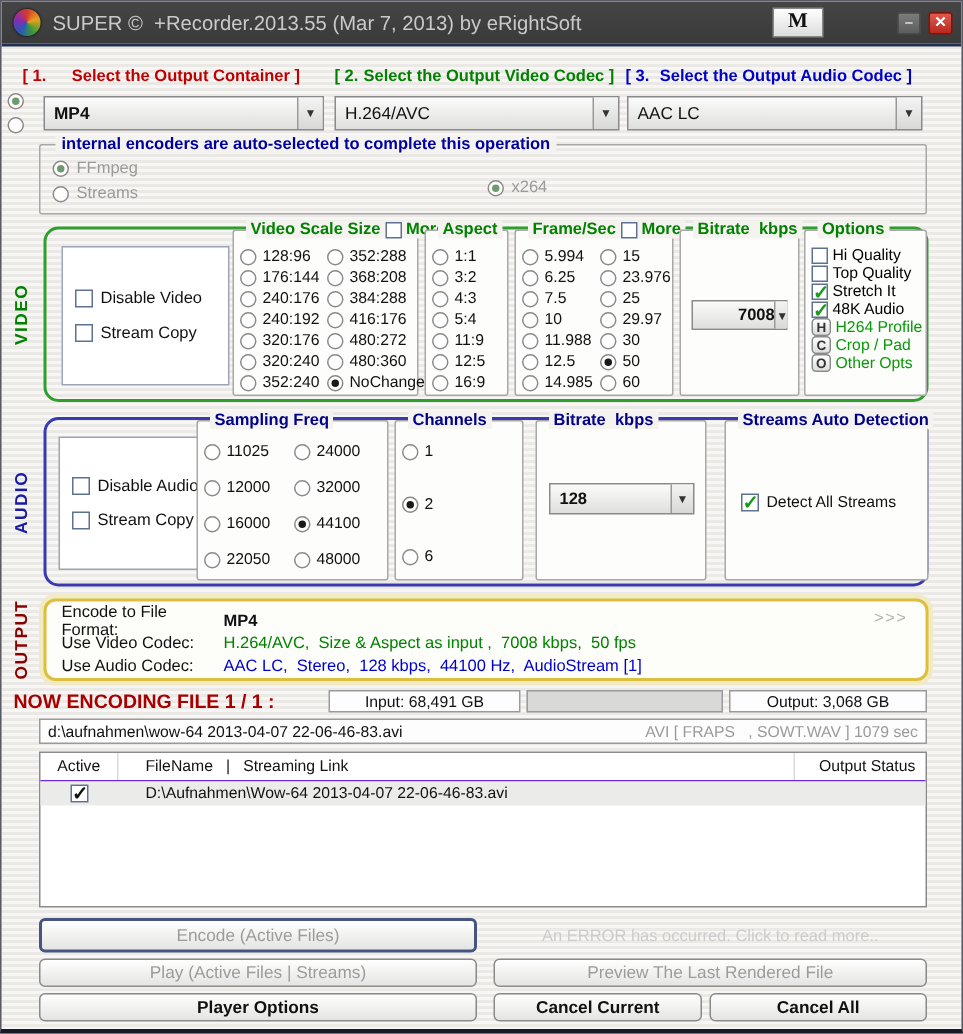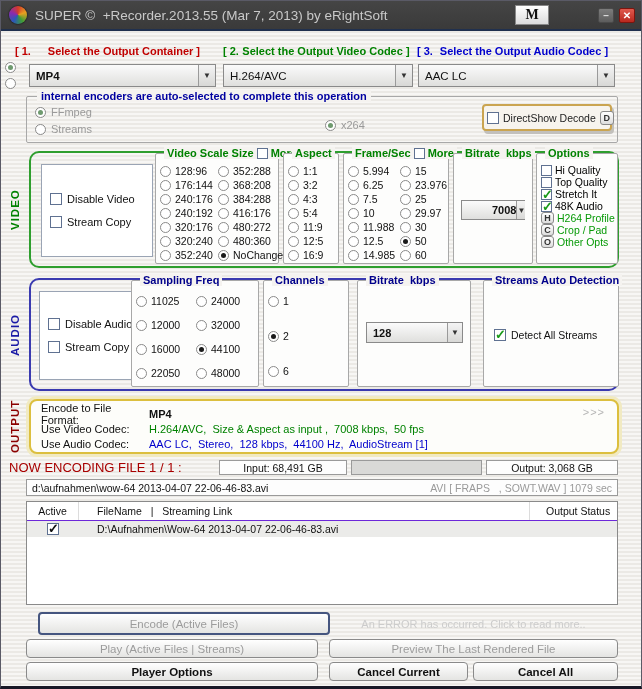--- a/index.html
+++ b/index.html
@@ -80,21 +80,21 @@
   .opt-lbl-grn { color: #079a07; }
   
   .outbox { position: absolute; left: 28px; top: 398px; width: 590px; height: 55px; border-radius: 8px;
     border: 2px solid #dcbf3e; box-shadow: 0 0 0 3px #f1eac2; background: #fdfdfa; padding: 5px 10px 0 10px; }
   .outrow { display: flex; font-size: 11px; height: 15px; align-items: center; }
   .outrow .lab { width: 108px; color: #111; flex: 0 0 auto; }
   .outrow .val { white-space: pre; font-weight: bold; }
   .val.k { color: #111; } .val.g { color: #008200; font-weight: normal; } .val.b { color: #0000cc; font-weight: normal; }
   .more-ind { position: absolute; right: 12px; top: 5px; color: #b5b5b5; font-size: 11px; letter-spacing: 1px; }
   
-  .now-enc { position: absolute; left: 8px; top: 459px; font-size: 13px; font-weight: normal; color: #a80000; }
+  .now-enc { position: absolute; left: 8px; top: 459px; font-size: 13px; font-weight: bold; color: #a80000; }
   .sunken { position: absolute; border: 1px solid #9a9a9a; background: #fdfdfd; font-size: 10.5px; color: #111;
     display: flex; align-items: center; justify-content: center; }
   .progress { background: #d9d9d7; }
   .pathbar { position: absolute; left: 25px; top: 478px; width: 592px; height: 17px; border: 1px solid #9a9a9a;
     background: #fdfdfd; display: flex; align-items: center; font-size: 10.5px; padding: 0 5px; }
   .pathbar .p { color: #111; flex: 1; }
   .pathbar .inf { color: #9a9a9a; white-space: pre; }
   .ftable { position: absolute; left: 25px; top: 500px; width: 592px; height: 104px; border: 1px solid #8a8a8a; background: #fff; }
   .thead { display: flex; height: 19px; border-bottom: 1px solid #6d28d9; align-items: center; font-size: 10.5px; color: #111; }
   .th-active { width: 52px; text-align: center; border-right: 1px solid #dcdcdc; height: 100%; display: flex; align-items: center; justify-content: center; }
@@ -102,21 +102,21 @@
   .th-status { width: 88px; border-left: 1px solid #dcdcdc; height: 100%; display: flex; align-items: center; padding-left: 16px; }
   .trow { display: flex; height: 16px; align-items: center; background: #ebebe9; font-size: 10.5px; color: #111; }
   .td-active { width: 52px; display: flex; justify-content: center; }
   .td-file { flex: 1; padding-left: 18px; }
   .td-status { width: 88px; }
   
   .btn { position: absolute; border: 1px solid #8a8a8a; border-radius: 4px;
     background: linear-gradient(#ffffff,#e4e4e2); font-size: 11.5px; color: #111;
     display: flex; align-items: center; justify-content: center; cursor: pointer; }
   .btn.dis { color: #9c9c9c; }
-  .btn.focus { border: 2px solid #45557f; color: #9c9c9c; margin-left: 12px; }
+  .btn.focus { border: 2px solid #45557f; color: #9c9c9c; }
   .btn.bold { font-weight: bold; }
   .err-area { position: absolute; display: flex; align-items: center; justify-content: center;
     font-size: 11px; color: #cccccc; }
 </style>
 </head>
 <body>
 
 <div class="window">
 
   <div class="titlebar">
@@ -163,25 +163,20 @@
       <span class="rb on grn"></span>
       <span>FFmpeg</span>
     </div>
     <div class="enc-radio" style="left:8px;top:26px;">
       <span class="rb"></span>
       <span>Streams</span>
     </div>
     <div class="enc-radio" style="left:298px;top:22px;">
       <span class="rb on grn"></span>
       <span>x264</span>
-    </div>
-    <div class="dshow">
-      <span class="cb"></span>
-      <span class="lbl">DirectShow Decode</span>
-      <span class="mini-btn">D</span>
     </div>
   </div>
 
   <div class="rot" style="top:150px;height:117px;color:#008200;">VIDEO</div>
   <div class="section sec-video">
     <div class="chk-panel" style="left:10px;top:11px;width:112px;height:93px;">
       <div class="chk-row">
         <span class="cb"></span>
         <span>Disable Video</span>
       </div>

